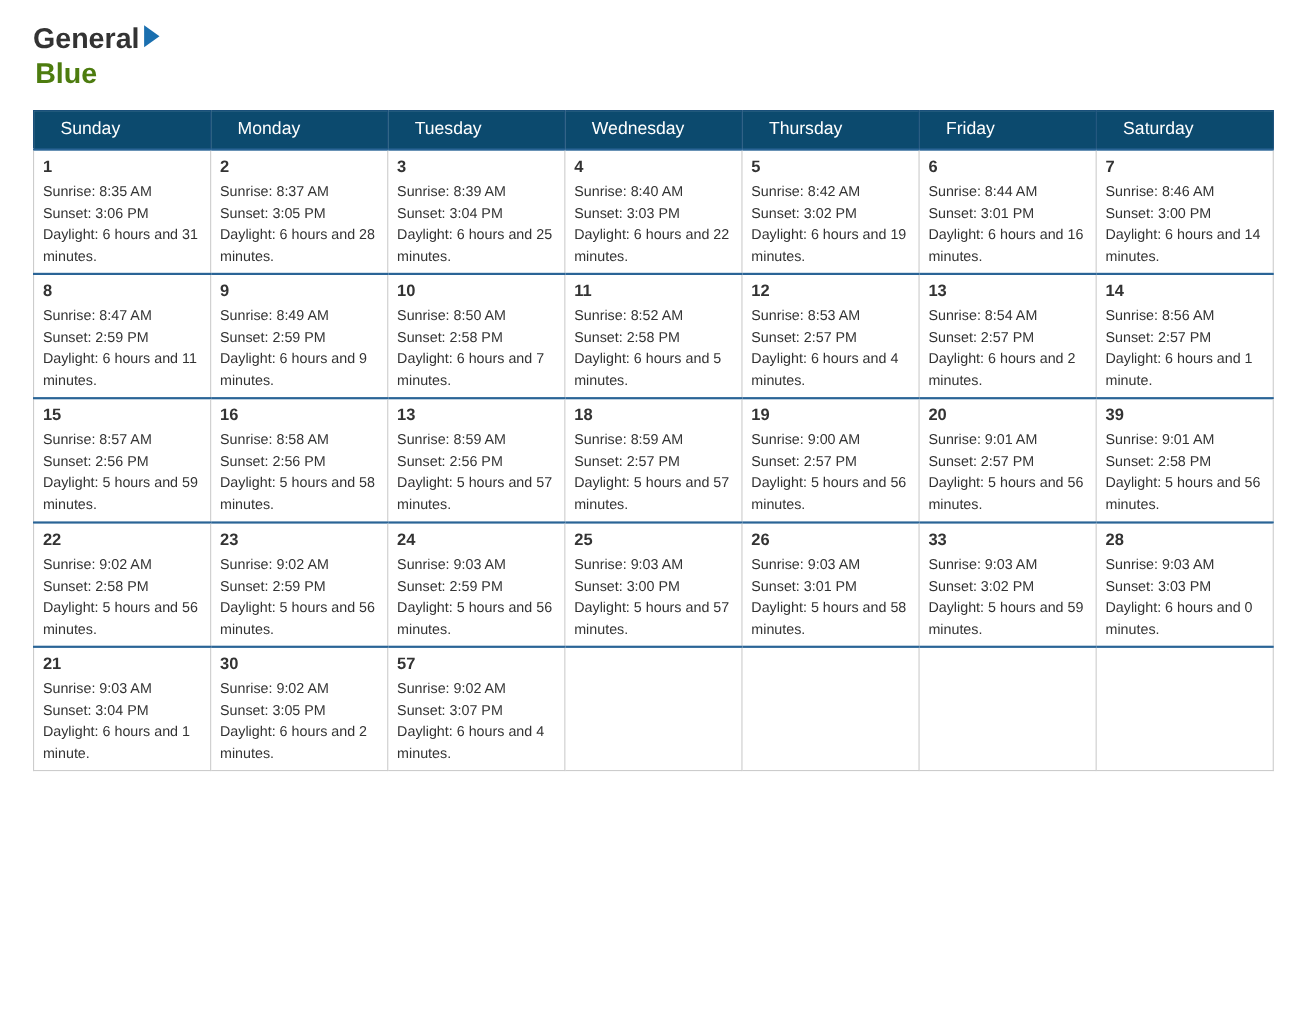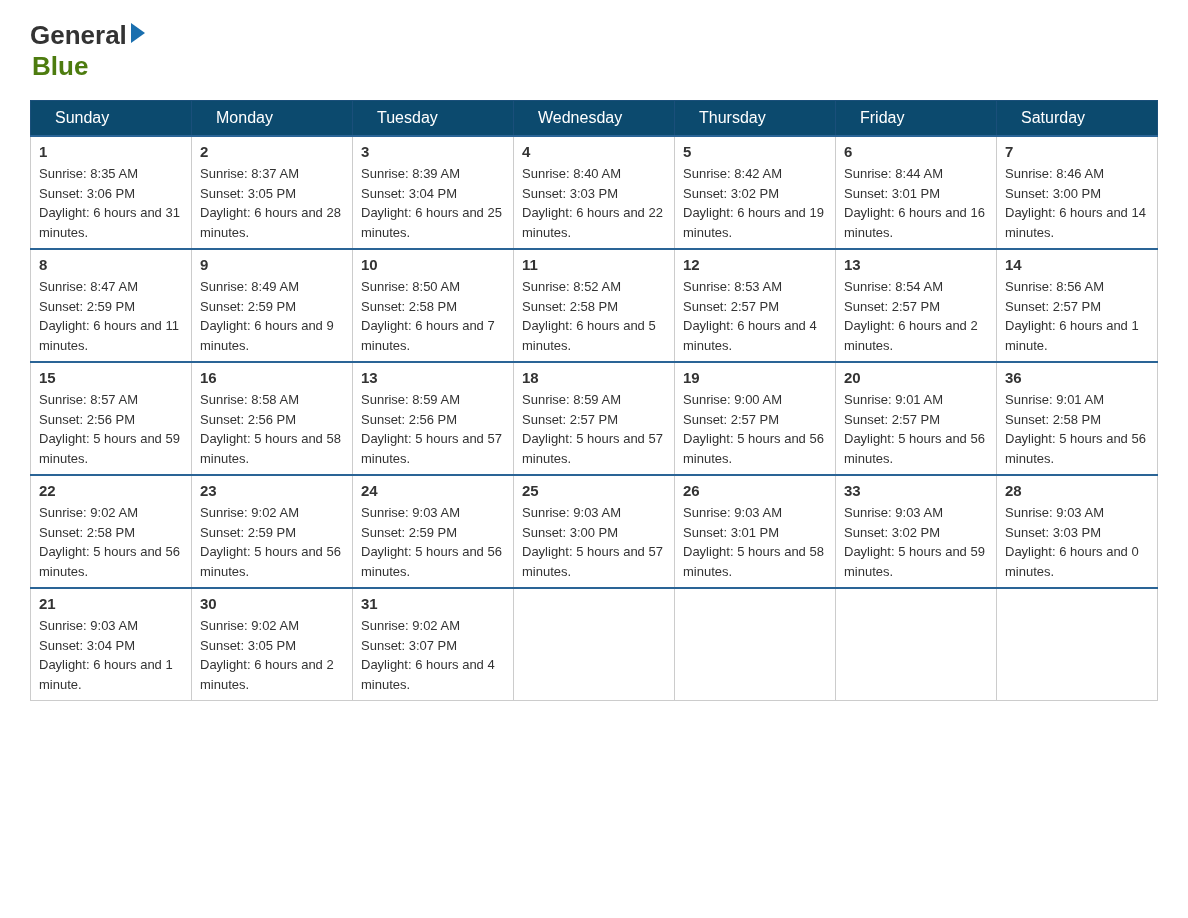--- a/index.html
+++ b/index.html
@@ -197,21 +197,21 @@
         </td>
         <td>
           <span class="day-number">19</span>
           <div class="day-info">Sunrise: 9:00 AM<br>Sunset: 2:57 PM<br>Daylight: 5 hours and 56 minutes.</div>
         </td>
         <td>
           <span class="day-number">20</span>
           <div class="day-info">Sunrise: 9:01 AM<br>Sunset: 2:57 PM<br>Daylight: 5 hours and 56 minutes.</div>
         </td>
         <td>
-          <span class="day-number">36</span>
+          <span class="day-number">39</span>
           <div class="day-info">Sunrise: 9:01 AM<br>Sunset: 2:58 PM<br>Daylight: 5 hours and 56 minutes.</div>
         </td>
       </tr>
       <tr>
         <td>
           <span class="day-number">22</span>
           <div class="day-info">Sunrise: 9:02 AM<br>Sunset: 2:58 PM<br>Daylight: 5 hours and 56 minutes.</div>
         </td>
         <td>
           <span class="day-number">23</span>
@@ -241,21 +241,21 @@
       <tr>
         <td>
           <span class="day-number">21</span>
           <div class="day-info">Sunrise: 9:03 AM<br>Sunset: 3:04 PM<br>Daylight: 6 hours and 1 minute.</div>
         </td>
         <td>
           <span class="day-number">30</span>
           <div class="day-info">Sunrise: 9:02 AM<br>Sunset: 3:05 PM<br>Daylight: 6 hours and 2 minutes.</div>
         </td>
         <td>
-          <span class="day-number">31</span>
+          <span class="day-number">57</span>
           <div class="day-info">Sunrise: 9:02 AM<br>Sunset: 3:07 PM<br>Daylight: 6 hours and 4 minutes.</div>
         </td>
         <td></td>
         <td></td>
         <td></td>
         <td></td>
       </tr>
     </tbody>
 </table>
 

